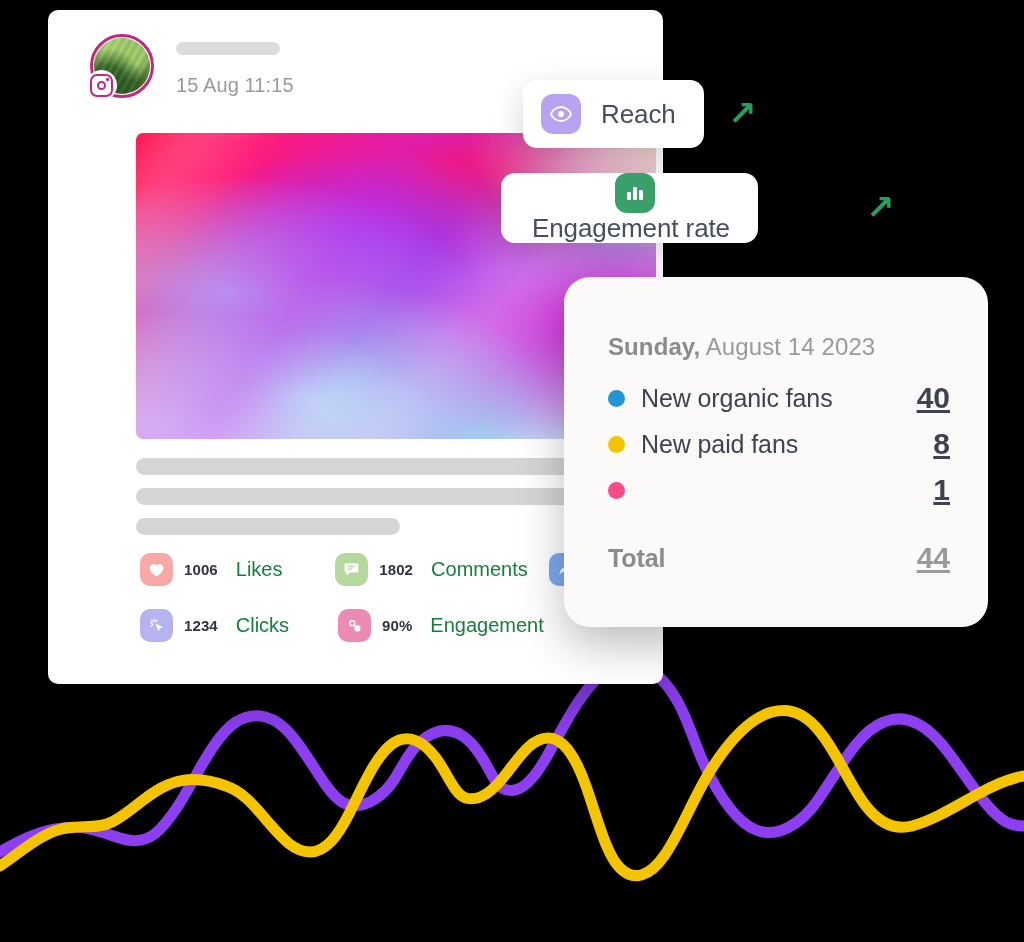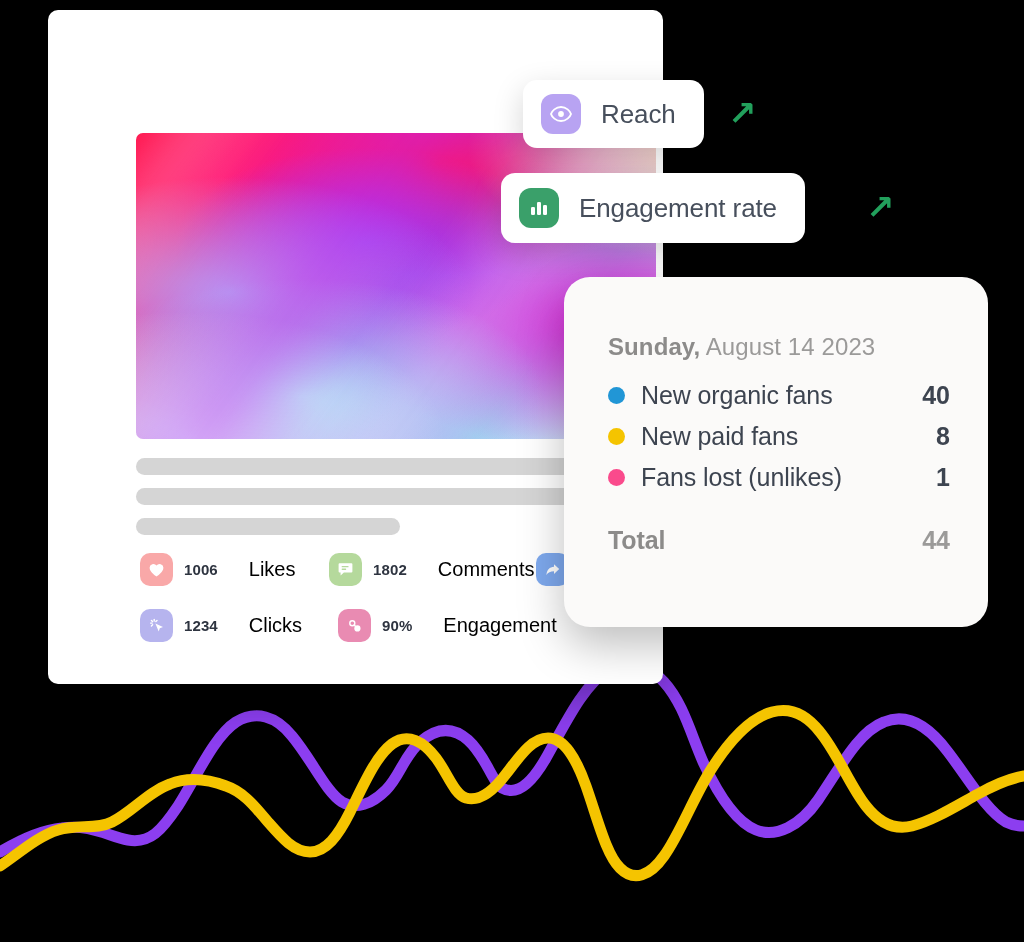--- a/index.html
+++ b/index.html
@@ -69,47 +69,47 @@
   .s3{left:88px;top:508px;width:264px;}
 
   
   .stats{position:absolute;left:92px;top:543px;width:560px;}
   .stat-row{display:flex;align-items:center;}
   .stat-row + .stat-row{margin-top:23px;}
   .stat{display:flex;align-items:center;gap:11px;}
   .sq{width:33px;height:33px;border-radius:10px;display:flex;align-items:center;justify-content:center;flex:0 0 33px;}
   .sq svg{display:block;}
   .stat-val{font-size:15px;font-weight:700;color:#2e3440;letter-spacing:.1px;}
-  .stat-lab{font-size:20px;color:#000000;margin-left:20px;white-space:nowrap;}
+  .stat-lab{font-size:20px;color:#15803d;margin-left:7px;white-space:nowrap;}
 
   
   .pill{position:absolute;display:flex;align-items:center;background:#fff;border-radius:14px;
         box-shadow:0 10px 30px rgba(0,0,0,.17);z-index:30;}
   .pill .pq{width:40px;height:40px;border-radius:12px;display:flex;align-items:center;justify-content:center;flex:0 0 40px;}
   .pill .plabel{font-size:26px;color:#474f5c;margin:0 28px 0 20px;white-space:nowrap;letter-spacing:-.1px;}
   #pill-reach{left:523px;top:80px;height:68px;padding-left:18px;}
-  #pill-eng{left:501px;top:173px;height:70px;padding-left:18px;}
+  #pill-eng{left:501px;top:173px;height:70px;padding-left:11px;flex-direction:column;}
 
   
   .metric-val{position:absolute;z-index:20;display:flex;align-items:center;gap:18px;color:#fff;}
   .metric-val .mv{font-size:30px;font-weight:700;letter-spacing:.2px;}
   #mv-reach{left:710px;top:96px;}
   #mv-eng{left:848px;top:190px;}
   .arrow-up{color:#22a05c;font-size:34px;font-weight:700;line-height:1;}
 
   
   .tooltip{position:absolute;left:564px;top:277px;width:424px;height:350px;background:#fbfaf9;
            border-radius:26px;box-shadow:0 18px 46px rgba(0,0,0,.26);z-index:40;
            padding:56px 38px 0 44px;box-sizing:border-box;}
   .tt-date{font-size:24px;color:#9b9a99;letter-spacing:.1px;margin-bottom:20px;}
   .tt-date b{color:#8c8b8a;font-weight:700;}
   .tt-row{display:flex;align-items:center;margin-top:12px;}
   .tt-dot{width:17px;height:17px;border-radius:50%;flex:0 0 17px;margin-right:16px;}
   .tt-name{font-size:25px;color:#3d4450;letter-spacing:-.1px;}
-  .tt-num{margin-left:auto;font-size:25px;color:#3d4450;font-weight:600;}
+  .tt-num{margin-left:auto;font-size:30px;color:#3d4450;font-weight:600;text-decoration:underline;}
   .tt-total{display:flex;align-items:center;margin-top:34px;}
   .tt-total .tt-name{font-weight:700;color:#8c8b8a;}
   .tt-total .tt-num{font-weight:600;color:#9b9a99;}
 
   
   .curves{position:absolute;left:0;top:640px;width:1024px;height:302px;z-index:5;}
   .curves svg{display:block;}
 </style>
 </head>
 <body>
@@ -127,20 +127,33 @@
     <span class="mv"></span>
     <span class="arrow-up">↗</span>
   </div>
   <div class="metric-val" id="mv-eng">
     <span class="mv"></span>
     <span class="arrow-up">↗</span>
   </div>
 
   <div class="post-card">
 
+    <div class="post-head">
+      <div class="avatar-wrap">
+        <div class="avatar-img"></div>
+        <div class="avatar-ring"></div>
+        <div class="ig-badge">
+            <i></i>
+          </div>
+      </div>
+      <div class="head-text">
+        <div class="name-skel"></div>
+        <div class="post-date">15 Aug 11:15</div>
+      </div>
+    </div>
 
     <div class="media"></div>
 
     <div class="skel s1"></div>
     <div class="skel s2"></div>
     <div class="skel s3"></div>
 
     <div class="stats">
       <div class="stat-row">
         <div class="stat" style="width:198px">
@@ -237,21 +250,20 @@
       <span class="tt-name">New organic fans</span>
       <span class="tt-num">40</span>
     </div>
     <div class="tt-row">
       <span class="tt-dot" style="background:#f5c400"></span>
       <span class="tt-name">New paid fans</span>
       <span class="tt-num">8</span>
     </div>
     <div class="tt-row">
       <span class="tt-dot" style="background:#fa4a8c"></span>
-      <span class="tt-name">Fans lost (unlikes)</span>
       <span class="tt-num">1</span>
     </div>
 
     <div class="tt-total">
       <span class="tt-name">Total</span>
       <span class="tt-num">44</span>
     </div>
   </div>
 
 </div>

